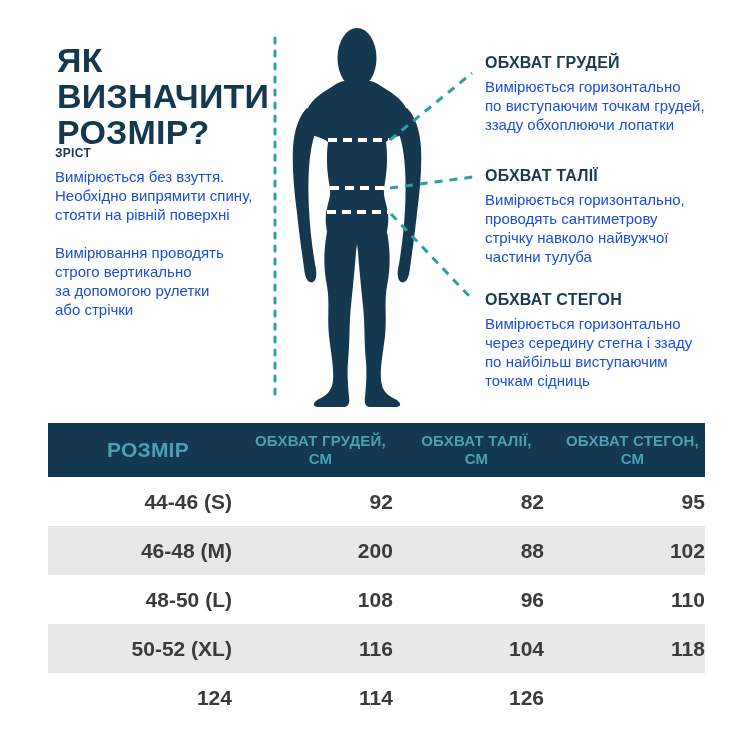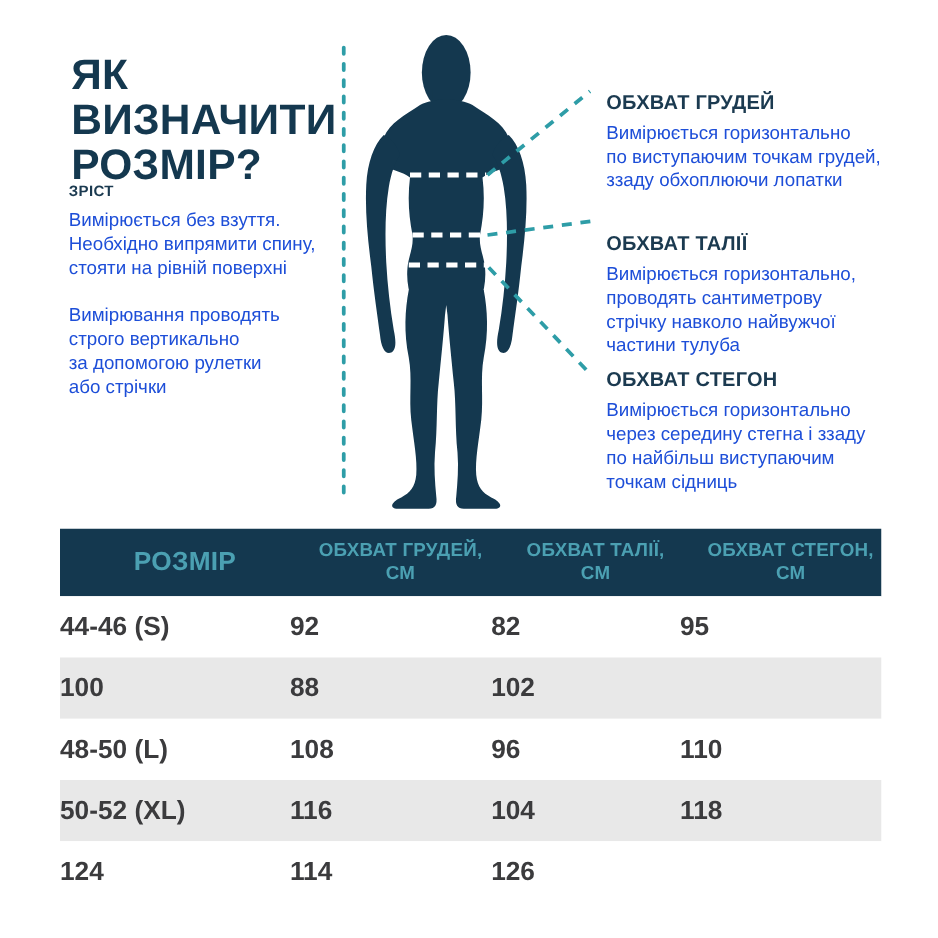--- a/index.html
+++ b/index.html
@@ -19,43 +19,43 @@
     font-size:12px; font-weight:bold; color:#1B3A50; letter-spacing:.3px;
   }
   .body-text {
     font-size:15px; color:#1d4ed8; line-height:19px; white-space:pre-line;
   }
   .height-block .p1 { margin-top:7px; }
   .height-block .p2 { margin-top:19px; }
   .figure-svg { position:absolute; left:250px; top:18px; width:230px; height:400px; }
   .measure-block { position:absolute; left:485px; width:230px; }
   .measure-block .m-heading {
-    font-size:16px; font-weight:bold; color:#1B3A50; letter-spacing:.2px;margin-top:20px;
+    font-size:16px; font-weight:bold; color:#1B3A50; letter-spacing:.2px;
   }
   .measure-block .body-text { margin-top:5px; }
   .mb-chest { top:54px; }
   .mb-waist { top:167px; }
-  .mb-hips  { top:276px; }
+  .mb-hips  { top:291px; }
   .size-table { position:absolute; left:48px; top:423px; width:657px; }
   .t-header {
     display:grid; grid-template-columns:28% 24.5% 23% 24.5%;
     height:54px; background:#14384F; align-items:center;
   }
   .t-header .hcell {
     text-align:center; color:#4BA0B2; font-weight:bold;
     font-size:15px; line-height:18px; white-space:pre-line; letter-spacing:.2px;padding-left:16px;
   }
   .t-header .hcell.size-col { font-size:21px; line-height:22px; }
   .t-row {
     display:grid; grid-template-columns:28% 24.5% 23% 24.5%;
     height:49px; align-items:center; background:#fff;
   }
   .t-row.alt { background:#E8E8E8; }
   .t-row .cell {
-    text-align:left; font-size:21px; font-weight:bold; color:#3B3B3D;
+    text-align:right; font-size:21px; font-weight:bold; color:#3B3B3D;
   }
 </style>
 </head>
 <body>
 
 <div class="page">
 
   <div class="title">ЯК ВИЗНАЧИТИ
 РОЗМІР?</div>
 
@@ -148,21 +148,22 @@
 СМ</div>
     </div>
 
     <div class="t-row">
       <div class="cell">44-46 (S)</div>
       <div class="cell">92</div>
       <div class="cell">82</div>
       <div class="cell">95</div>
     </div>
     <div class="t-row alt">
-      <div class="cell">100</div>
+      <div class="cell">46-48 (M)</div>
+      <div class="cell">200</div>
       <div class="cell">88</div>
       <div class="cell">102</div>
     </div>
     <div class="t-row">
       <div class="cell">48-50 (L)</div>
       <div class="cell">108</div>
       <div class="cell">96</div>
       <div class="cell">110</div>
     </div>
     <div class="t-row alt">

